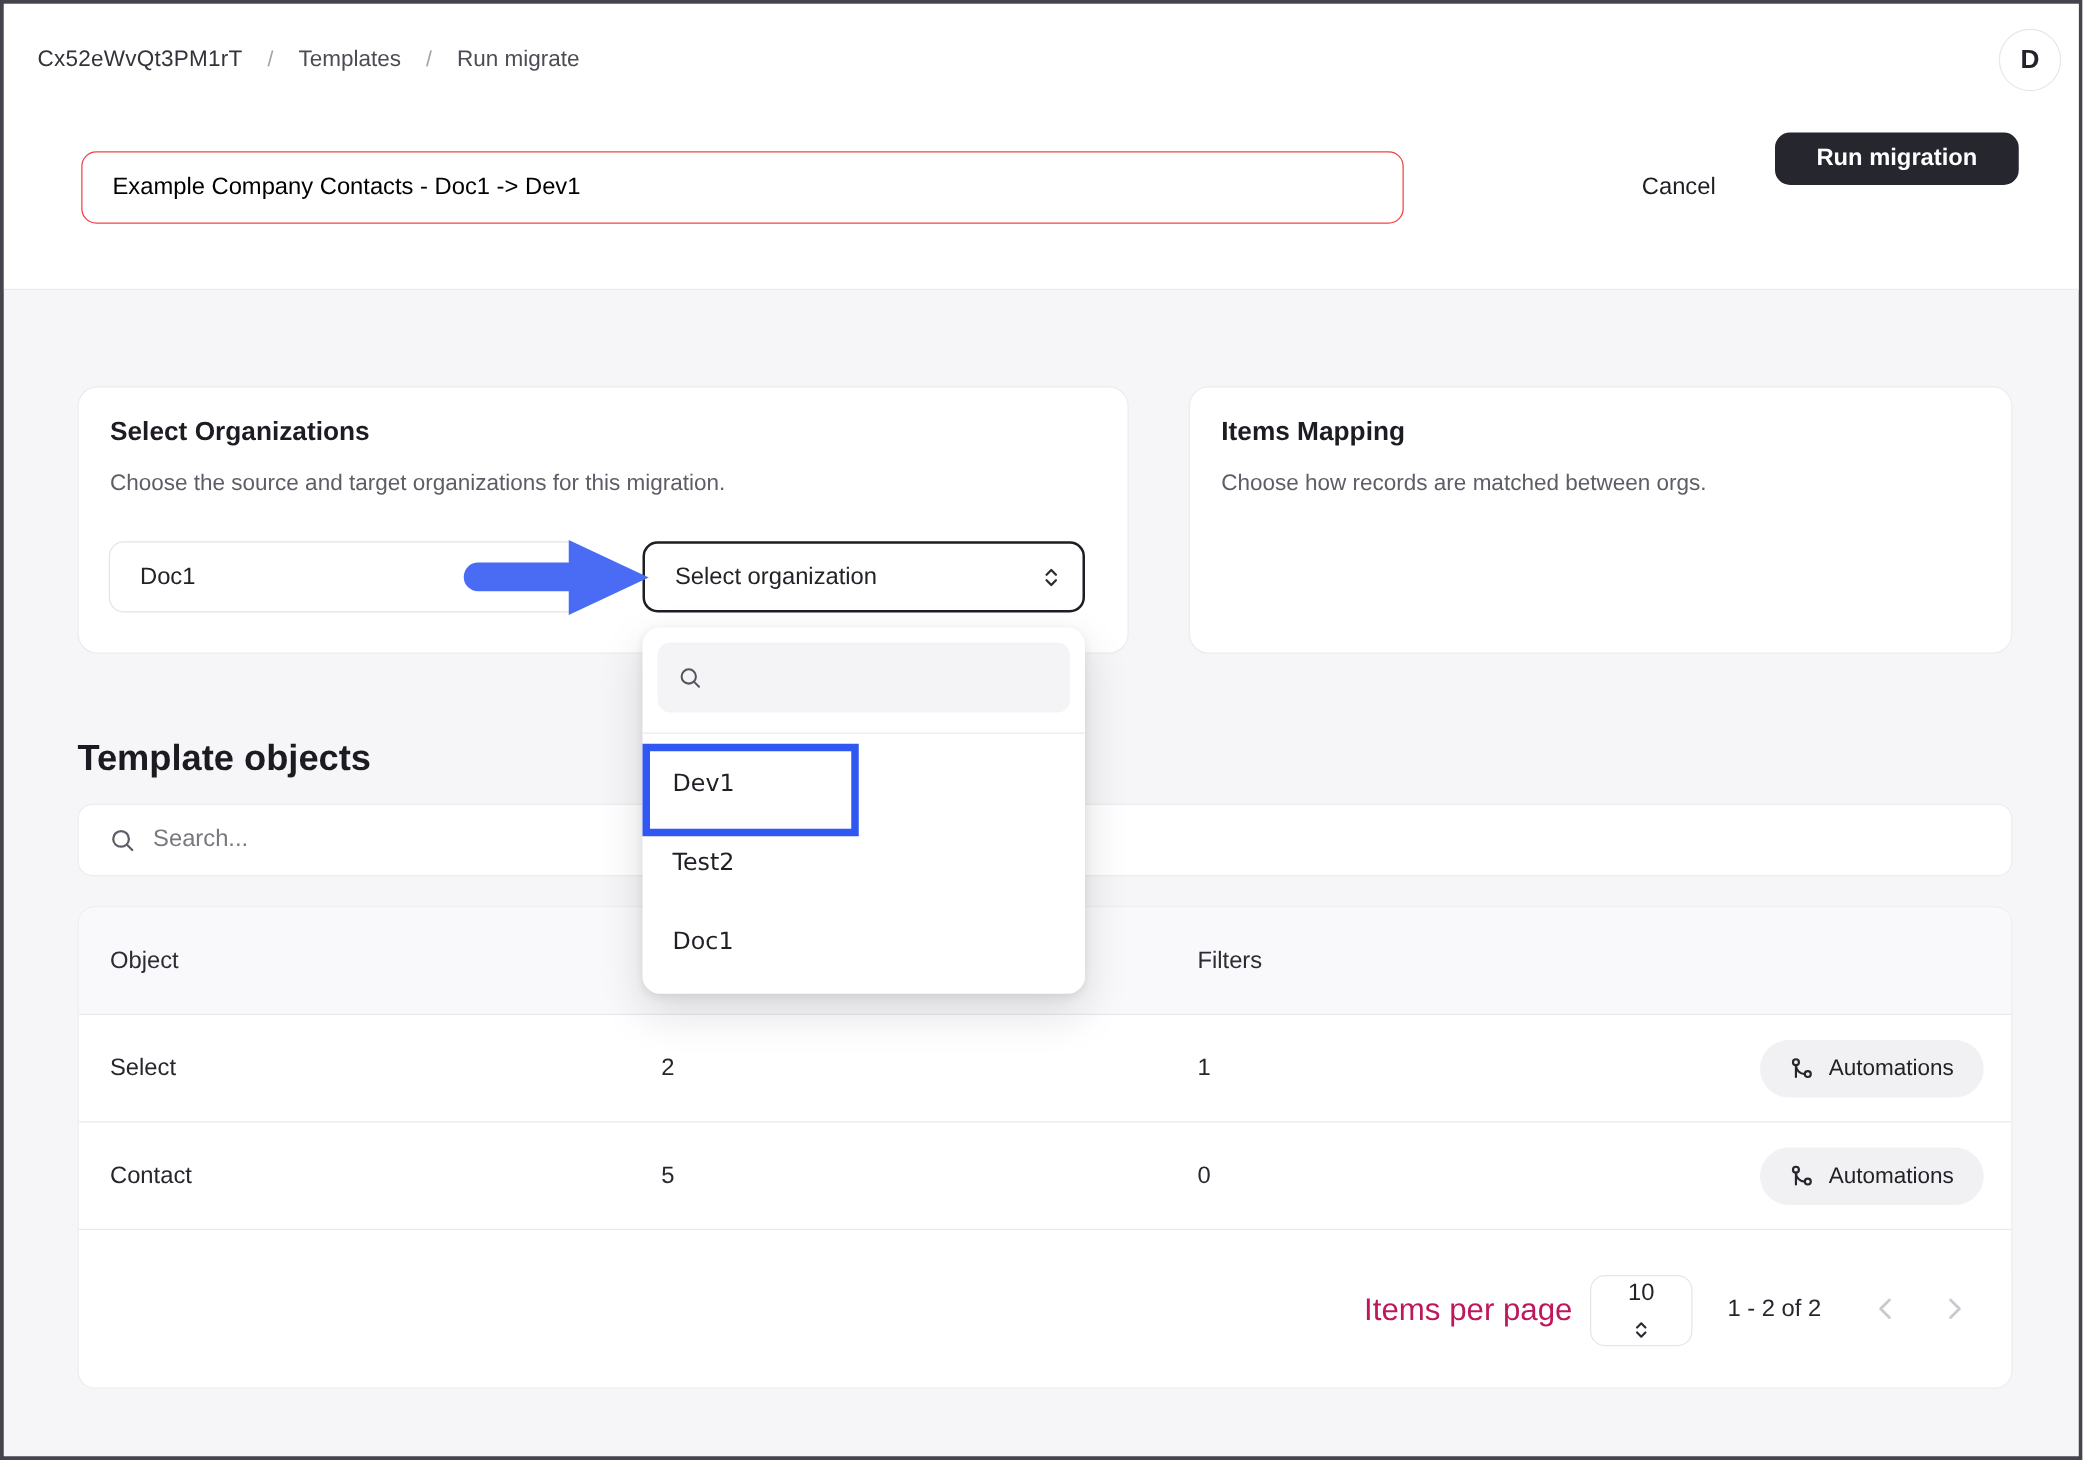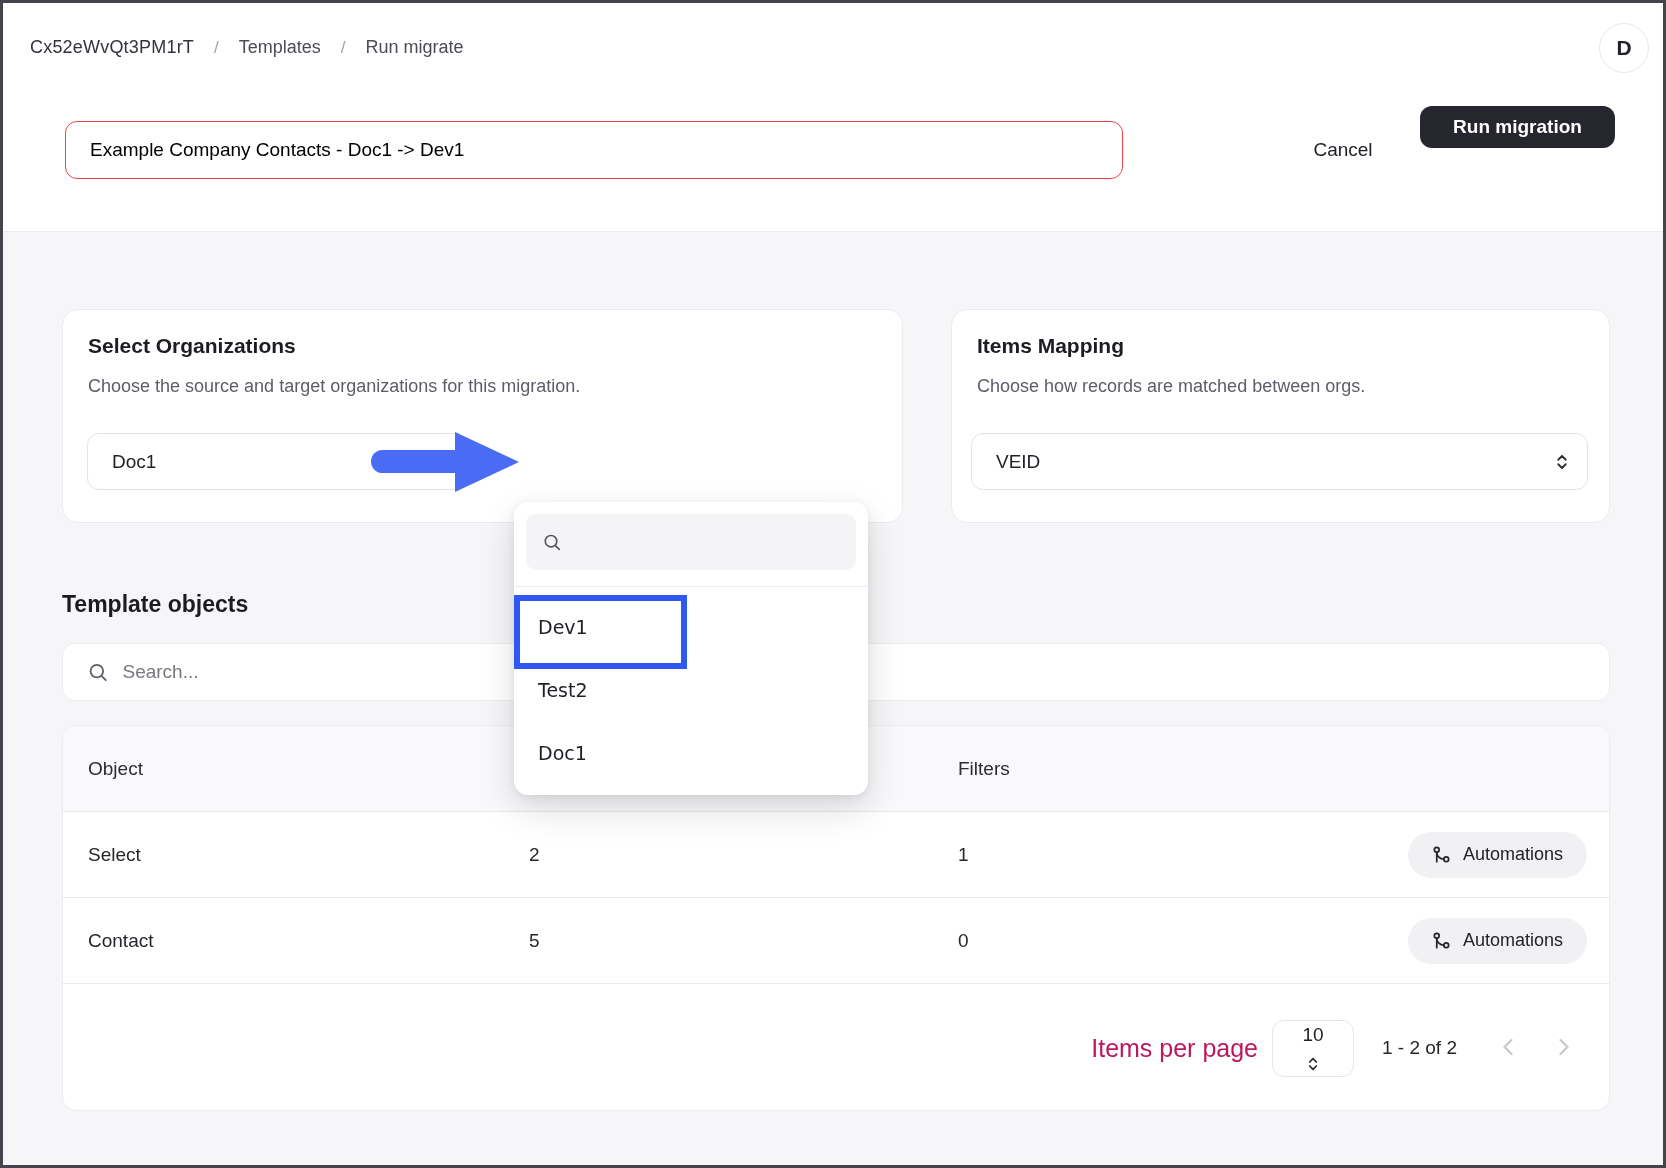--- a/index.html
+++ b/index.html
@@ -66,21 +66,21 @@
                padding: 0 16px; gap: 12px; }
   .dd-search input { border: none; background: transparent; outline: none;
                      font-size: 18px; width: 100%; font-family: inherit; }
   .dd-divider { height: 1px; background: #ececf0; }
   .dd-list { padding-top: 8px; }
   .dd-option { height: 63px; display: flex; align-items: center; padding-left: 24px;
                font-size: 19px; color: #1f1f26; cursor: pointer;
                font-family: "DejaVu Sans", "Liberation Sans", sans-serif; }
 
   
-  .section-title { position: absolute; left: 59px; top: 588px; font-size: 23px;
+  .section-title { position: absolute; left: 59px; top: 588px; font-size: 29px;
                    font-weight: 700; color: #1b1b21; }
   .search-bar { position: absolute; left: 59px; top: 640px; width: 1548px; height: 58px;
                 background: #fff; border: 1px solid #ededf1; border-radius: 12px;
                 display: flex; align-items: center; padding: 0 24px; gap: 14px; }
   .search-bar input { border: none; outline: none; font-size: 19px; width: 100%;
                       color: #26262c; font-family: inherit; }
   .search-bar input::placeholder, .dd-search input::placeholder { color: #78787f; }
 
   .table-card { position: absolute; left: 59px; top: 722px; width: 1548px; height: 386px;
                 background: #fff; border: 1px solid #ededf1; border-radius: 14px;
@@ -148,33 +148,33 @@
         <path d="m7 9 5-5 5 5"></path>
         <path d="m7 15 5 5 5-5"></path>
       </svg>
   </div>
 
   <svg class="transfer-arrow" viewBox="0 0 24 24" fill="none" stroke="currentColor" stroke-width="2" stroke-linecap="round" stroke-linejoin="round">
       <path d="M5 12h14"></path>
       <path d="m13 6 6 6-6 6"></path>
     </svg>
 
+  <div class="select select-target">
+    <span>Select organization</span>
+    <svg class="chev-ud" width="18" height="18" viewBox="0 0 24 24" fill="none" stroke="#2b2b33" stroke-width="2.4" stroke-linecap="round" stroke-linejoin="round">
+        <path d="m7 9 5-5 5 5"></path>
+        <path d="m7 15 5 5 5-5"></path>
+      </svg>
+  </div>
 
   <section class="card card-mapping">
     <h2 class="card-title">Items Mapping</h2>
     <p class="card-desc">Choose how records are matched between orgs.</p>
   </section>
 
-  <div class="select select-mapping">
-    <span>VEID</span>
-    <svg class="chev-ud" width="18" height="18" viewBox="0 0 24 24" fill="none" stroke="#2b2b33" stroke-width="2.4" stroke-linecap="round" stroke-linejoin="round">
-        <path d="m7 9 5-5 5 5"></path>
-        <path d="m7 15 5 5 5-5"></path>
-      </svg>
-  </div>
 
   <h2 class="section-title">Template objects</h2>
 
   <div class="search-bar">
     <svg width="22" height="22" viewBox="0 0 24 24" fill="none" stroke="#5e5e68" stroke-width="2" stroke-linecap="round">
         <circle cx="11" cy="11" r="7"></circle>
         <line x1="16.5" y1="16.5" x2="21" y2="21"></line>
       </svg>
     <input type="text" placeholder="Search..." style="">
   </div>

